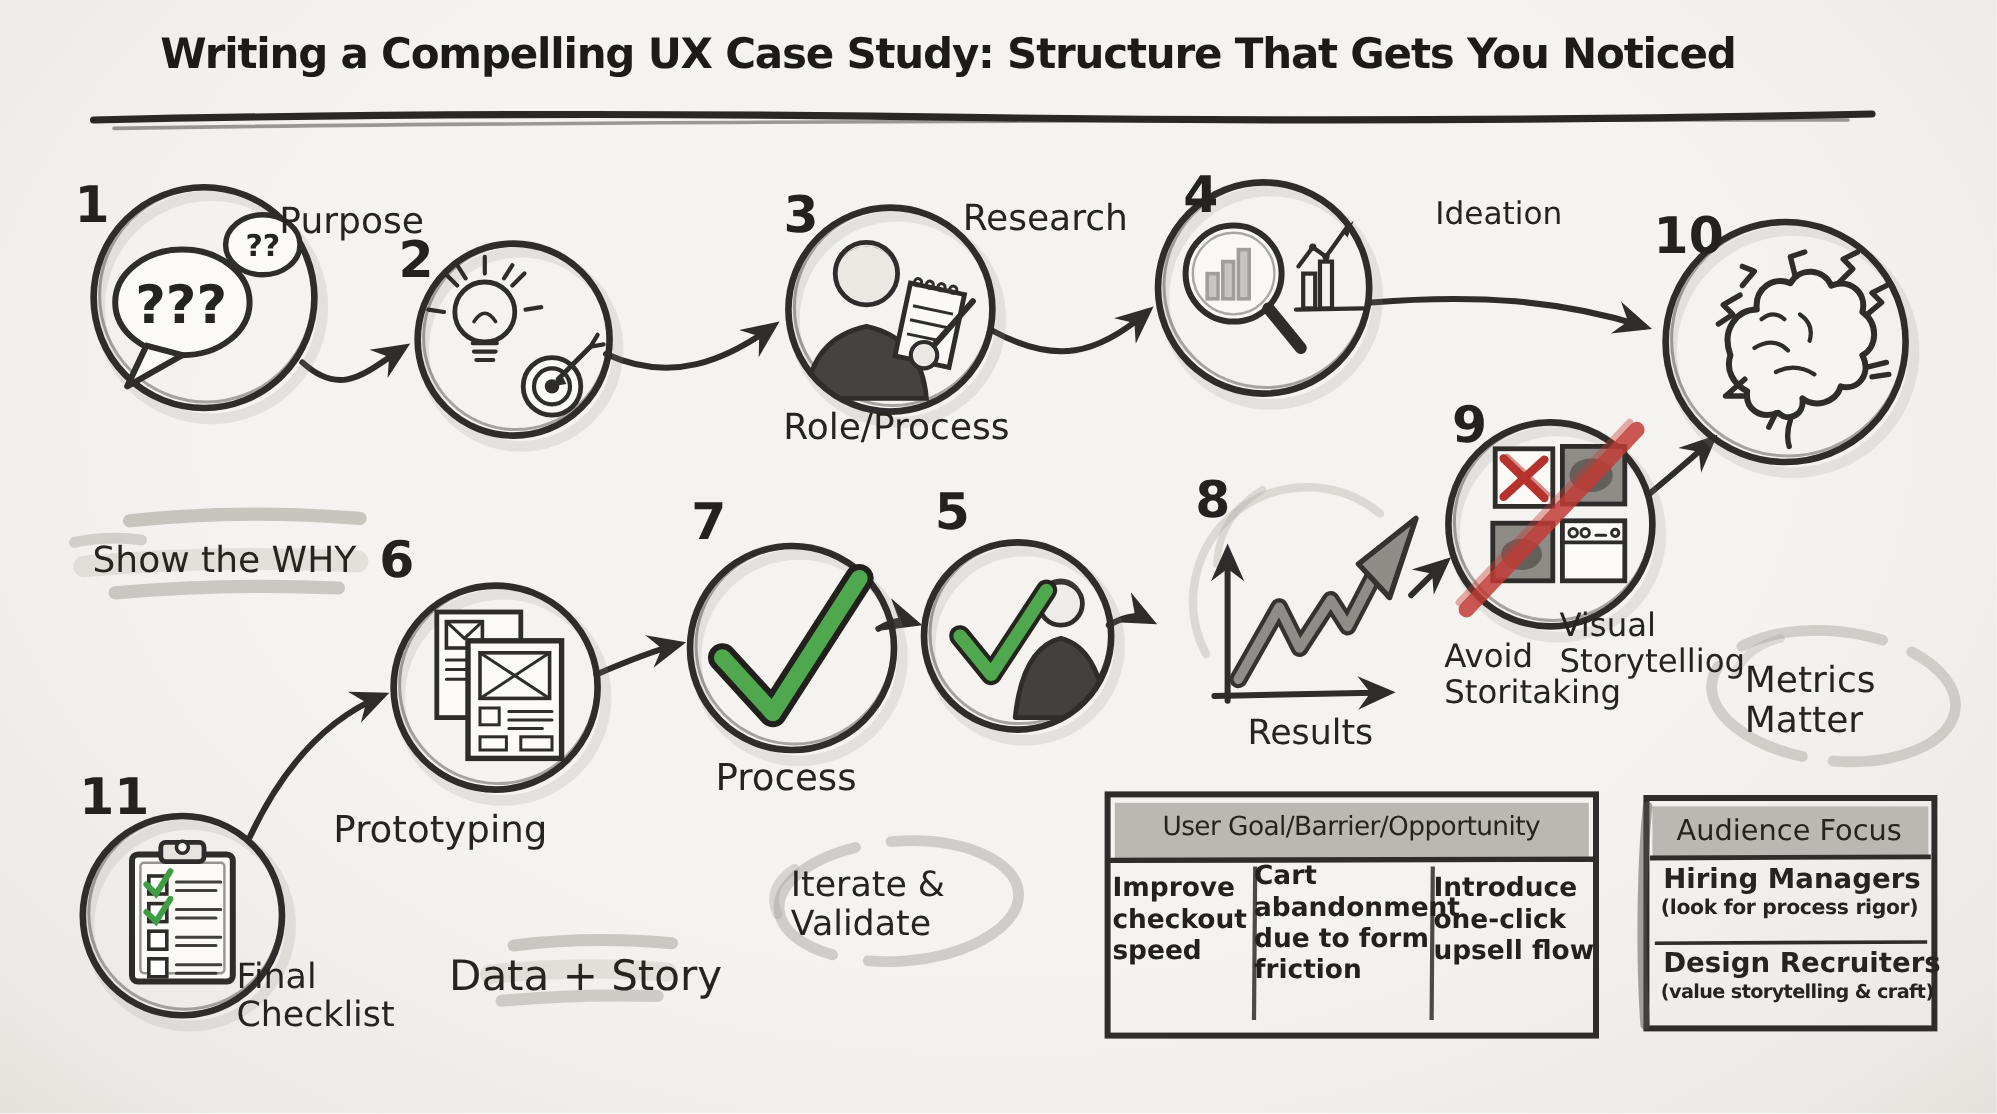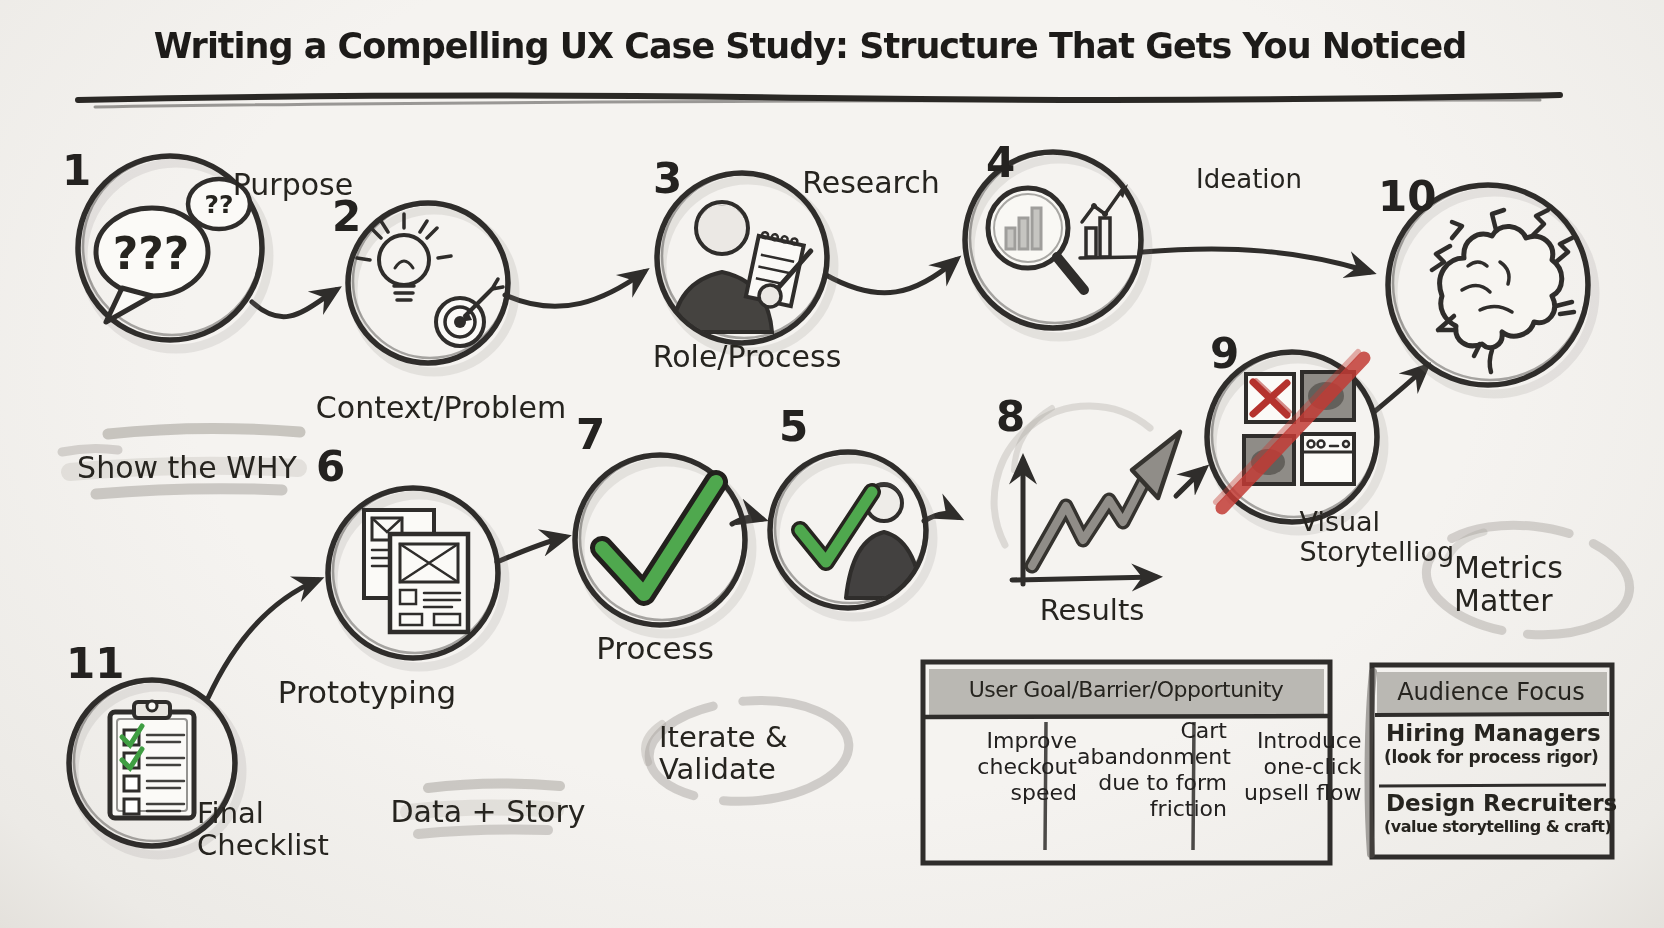--- a/index.html
+++ b/index.html
@@ -1,28 +1,28 @@
 <!DOCTYPE html>
 <html><head>
 <meta charset="utf-8">
 <style>
   html,body{margin:0;padding:0;}
   #stage{position:relative;width:1664px;height:928px;overflow:hidden;
     background:radial-gradient(ellipse at 50% 38%, #f5f3f0 55%, #eceae6 90%, #e4e1dc 100%);
     font-family:"DejaVu Sans", sans-serif;color:#242220;}
   svg{position:absolute;left:0;top:0;}
   .title{position:absolute;left:790px;top:26px;transform:translateX(-50%);
-    font-size:35px;font-weight:bold;letter-spacing:-1px;white-space:nowrap;color:#1d1b19;margin-left:20px;}
+    font-size:35px;font-weight:bold;letter-spacing:-1px;white-space:nowrap;color:#1d1b19;}
   .num{position:absolute;font-weight:bold;font-size:42px;color:#242220;line-height:1;}
   .lbl{position:absolute;font-weight:normal;color:#26241f;text-align:left;
     transform:translateX(-50%);line-height:1.1;white-space:nowrap;}
   .wrap{white-space:normal;}
   .lbl-left{position:absolute;font-weight:bold;color:#26241f;text-align:right;line-height:1.05;white-space:nowrap;}
-  .cell{position:absolute;font-weight:normal;color:#232120;text-align:right;
-    transform:translateX(-50%);line-height:1.18;margin-left:32px;}
+  .cell{position:absolute;font-weight:bold;color:#232120;text-align:left;
+    transform:translateX(-50%);line-height:1.18;}
 </style>
 </head>
 <body>
 
 <div id="stage">
 
 <svg width="1664" height="928" viewBox="0 0 1664 928">
   <defs>
     <marker id="ah" viewBox="0 0 10 10" refX="7" refY="5" markerWidth="7" markerHeight="7" orient="auto-start-reverse" markerUnits="strokeWidth">
       <path d="M 0,1 L 9,5 L 0,9 L 3,5 Z" fill="#2f2d2b"></path>
@@ -288,33 +288,33 @@
 <div class="num" style="left:986px;top:142px">4</div>
 <div class="num" style="left:779px;top:406px">5</div>
 <div class="num" style="left:316px;top:446px">6</div>
 <div class="num" style="left:576px;top:414px">7</div>
 <div class="num" style="left:996px;top:396px">8</div>
 <div class="num" style="left:1210px;top:333px">9</div>
 <div class="num" style="left:1378px;top:176px">10</div>
 <div class="num" style="left:66px;top:643px">11</div>
 
 <div class="lbl" style="left:293px;top:168px;font-size:30px">Purpose</div>
-<div class="lbl" style="left:441px;top:391px;font-size:30px">Context/Problem</div>
 <div class="lbl" style="left:871px;top:166px;font-size:30px">Research</div>
 <div class="lbl" style="left:747px;top:340px;font-size:30px">Role/Process</div>
 <div class="lbl" style="left:1249px;top:165px;font-size:26px">Ideation</div>
 <div class="lbl" style="left:655px;top:631px;font-size:31px">Process</div>
 <div class="lbl" style="left:1092px;top:595px;font-size:29px">Results</div>
 <div class="lbl wrap" style="left:282px;top:798px;font-size:29px;width:170px">Final Checklist</div>
 <div class="lbl" style="left:367px;top:675px;font-size:31px">Prototyping</div>
+<div class="lbl wrap" style="left:1286px;top:533px;font-size:27px;width:165px">Avoid Storitaking</div>
 <div class="lbl wrap" style="left:1382px;top:507px;font-size:27px;width:165px">Visual Storytelliog</div>
 
 <div class="lbl" style="left:187px;top:451px;font-size:30px">Show the WHY</div>
 <div class="lbl wrap" style="left:749px;top:722px;font-size:29px;width:180px">Iterate &amp; Validate</div>
-<div class="lbl" style="left:488px;top:795px;font-size:30px">Data + Story</div>
+<div class="lbl" style="left:488px;top:795px;font-size:35px">Data + Story</div>
 <div class="lbl wrap" style="left:1529px;top:551px;font-size:30px;width:150px">Metrics Matter</div>
 
 <div class="lbl" style="left:1126px;top:678px;font-size:22px;letter-spacing:-0.5px">User Goal/Barrier/Opportunity</div>
 <div class="cell wrap" style="left:986px;top:728px;font-size:22px;width:118px">Improve checkout speed</div>
 <div class="cell wrap" style="left:1120px;top:718px;font-size:22px;width:150px">Cart abandonment due to form friction</div>
 <div class="cell wrap" style="left:1262px;top:728px;font-size:22px;width:135px">Introduce one-click upsell flow</div>
 
 <div class="lbl" style="left:1491px;top:679px;font-size:24px">Audience Focus</div>
 <div class="lbl-left" style="left:1386px;top:721px;font-size:23px">Hiring Managers</div>
 <div class="lbl-left" style="left:1384px;top:749px;font-size:17px;font-weight:bold;letter-spacing:-0.3px">(look for process rigor)</div>

